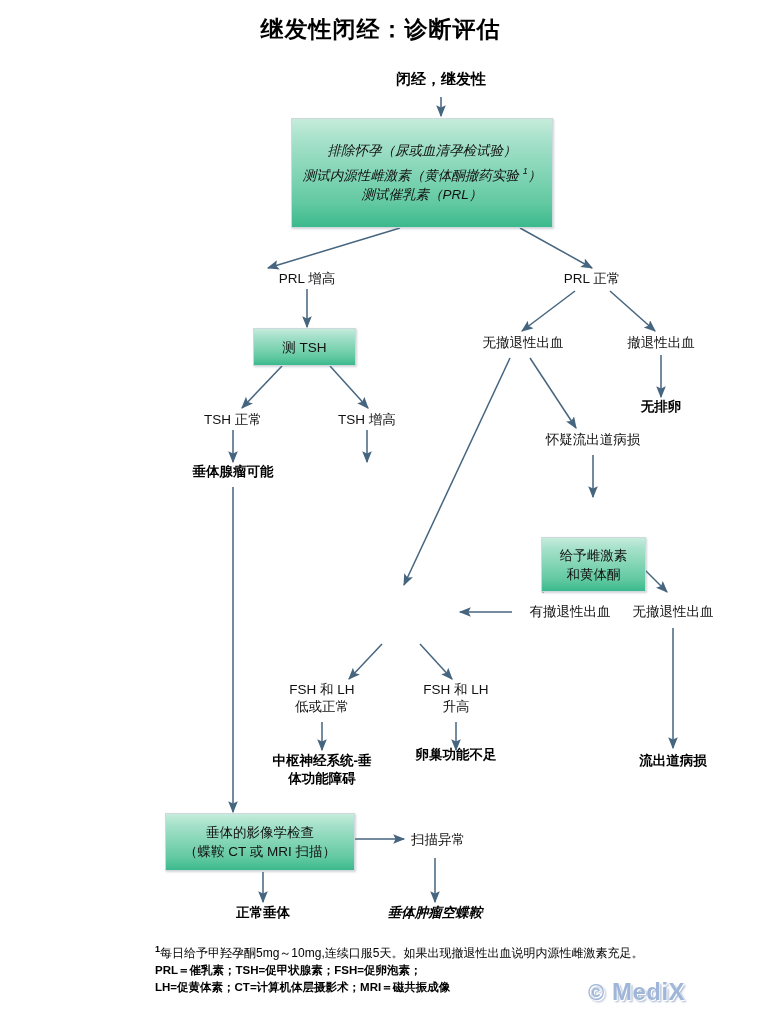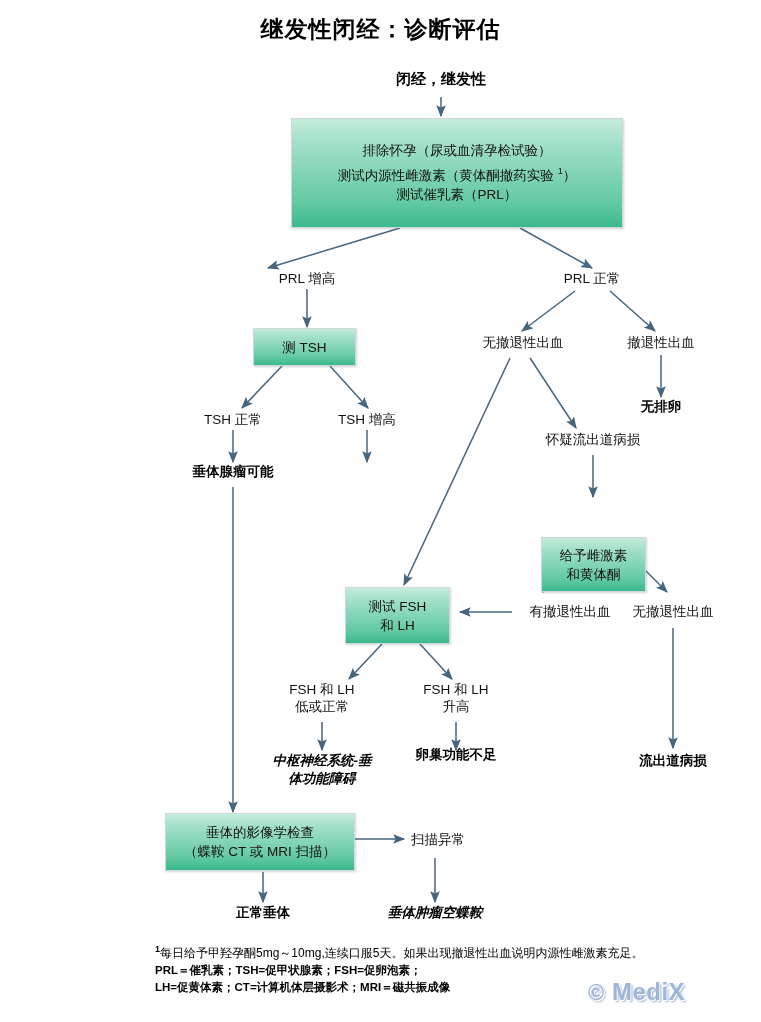--- a/index.html
+++ b/index.html
@@ -180,21 +180,21 @@
       <line x1="354" y1="839" x2="404" y2="839"></line>
 
       <line x1="263" y1="872" x2="263" y2="902"></line>
 
       <line x1="435" y1="858" x2="435" y2="902"></line>
     </g>
   </svg>
 
   <div class="node hdr" style="left:341px; top:70px; width:200px;">闭经，继发性</div>
 
-  <div class="node box box-lg" style="left:291px; top:118px; width:332px; height:110px;">
+  <div class="node box box-lg" style="left:291px; top:118px; width:262px; height:110px;font-style:italic;">
     <div>
       <div>排除怀孕（尿或血清孕检试验）</div>
       <div>
         <span>测试内源性雌激素（黄体酮撤药实验 </span><sup style="font-size:9px;">1</sup><span>）</span>
       </div>
       <div>测试催乳素（PRL）</div>
     </div>
   </div>
 
   <div class="node label" style="left:252px; top:270px; width:110px;">PRL 增高</div>
@@ -220,42 +220,36 @@
 
   <div class="node label" style="left:523px; top:431px; width:140px;">怀疑流出道病损</div>
 
   <div class="node box" style="left:541px; top:498px; width:105px; height:55px;margin-top:39px;">
     <div>
       <div>给予雌激素</div>
       <div>和黄体酮</div>
     </div>
   </div>
 
-  <div class="node box" style="left:345px; top:587px; width:105px; height:57px;">
-    <div>
-      <div>测试 FSH</div>
-      <div>和 LH</div>
-    </div>
-  </div>
 
   <div class="node label" style="left:513px; top:603px; width:114px;">有撤退性出血</div>
 
   <div class="node label" style="left:616px; top:603px; width:114px;">无撤退性出血</div>
 
   <div class="node label" style="left:267px; top:681px; width:110px;">
     <div>FSH 和 LH</div>
     <div>低或正常</div>
   </div>
 
   <div class="node label" style="left:401px; top:681px; width:110px;">
     <div>FSH 和 LH</div>
     <div>升高</div>
   </div>
 
-  <div class="node outcome" style="left:247px; top:752px; width:150px;font-style:italic;">
+  <div class="node outcome" style="left:247px; top:752px; width:150px;">
     <div>中枢神经系统-垂</div>
     <div>体功能障碍</div>
   </div>
 
   <div class="node outcome" style="left:396px; top:746px; width:120px;">卵巢功能不足</div>
 
   <div class="node outcome" style="left:618px; top:752px; width:110px;">流出道病损</div>
 
   <div class="node box" style="left:165px; top:813px; width:190px; height:58px;">
     <div>

